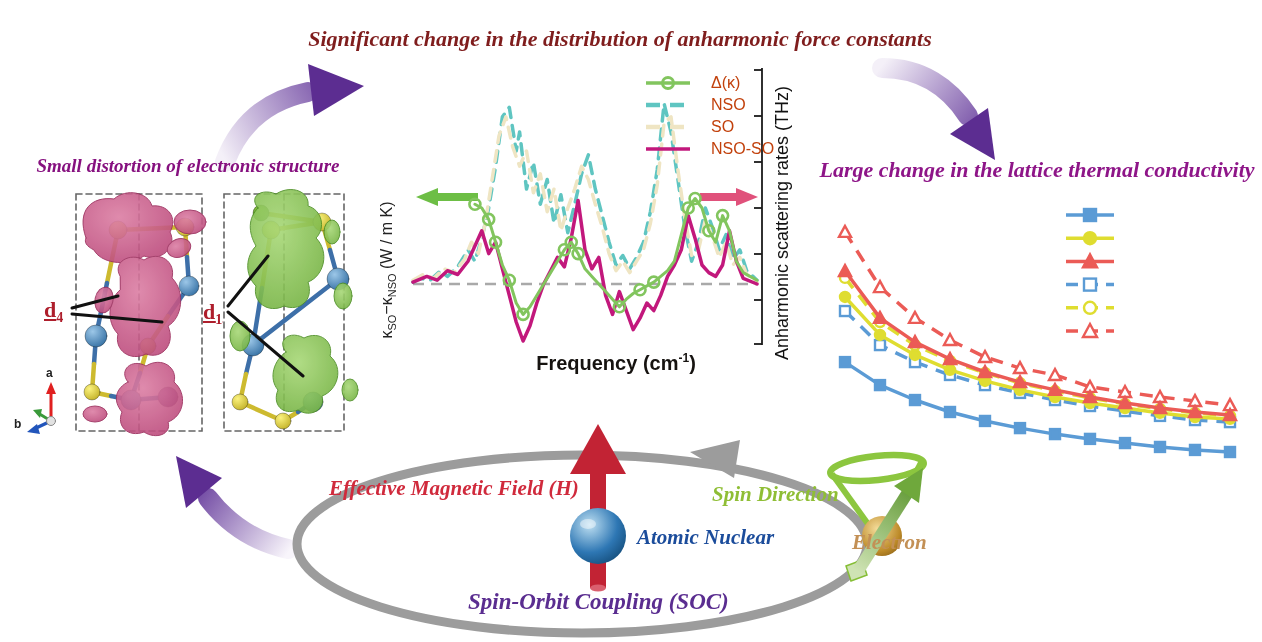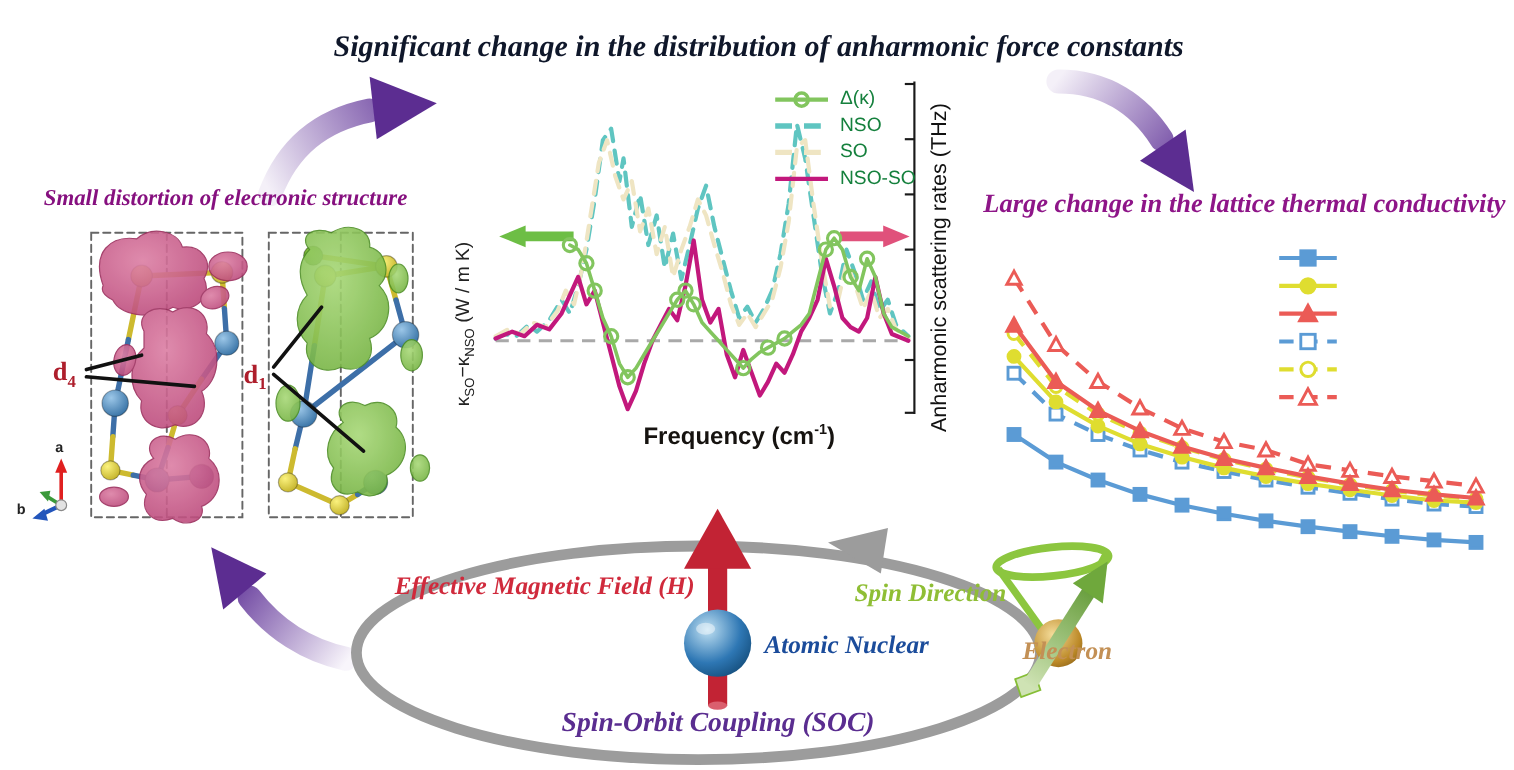--- a/index.html
+++ b/index.html
@@ -1,42 +1,42 @@
 <!DOCTYPE html>
 <html><head>
 <meta charset="utf-8">
 <style>
   html,body{margin:0;padding:0;background:#fff;}
   .canvas{position:relative;width:1262px;height:642px;background:#ffffff;overflow:hidden;
           font-family:"Liberation Sans",sans-serif;}
   .fancy{font-family:"Liberation Serif",serif;font-style:italic;font-weight:bold;position:absolute;white-space:nowrap;}
-  .title-top{left:278px;top:26px;width:684px;text-align:center;font-size:25px;color:#0f172a;}
+  .title-top{left:278px;top:26px;width:684px;text-align:center;font-size:22px;color:#7f1d1d;}
   .title-left{left:0px;top:155px;width:376px;text-align:center;font-size:19px;color:#86107F;}
   .title-right{left:812px;top:157px;width:450px;text-align:center;font-size:22px;color:#8E1588;}
   .lbl-field{left:313px;top:476px;font-size:21px;color:#D02A3C;margin-left:16px;}
   .lbl-nuclear{left:637px;top:525px;font-size:21px;color:#1B4C9B;}
   .lbl-spin{left:712px;top:482px;font-size:21px;color:#8FBE35;}
   .lbl-electron{left:852px;top:530px;font-size:21px;color:#C39055;}
   .lbl-soc{left:468px;top:589px;font-size:23px;color:#5A2D90;}
   .dlabel{font-family:"Liberation Serif",serif;font-weight:bold;font-style:normal;position:absolute;
-          color:#AE1E2C;font-size:22px;white-space:nowrap;}
+          color:#AE1E2C;font-size:22px;white-space:nowrap;text-decoration:underline;}
   .dlabel sub{font-size:14px;}
   .axlabel{position:absolute;font-size:12px;font-weight:bold;color:#222;font-family:"Liberation Sans",sans-serif;}
   .svg-abs{position:absolute;left:0;top:0;}
   .ylab-left{position:absolute;left:378px;top:402px;transform:rotate(-90deg);transform-origin:0 0;
              width:264px;text-align:center;font-size:16px;color:#222;white-space:nowrap;}
   .ylab-left sub{font-size:11px;}
   .ylab-right{position:absolute;left:772px;top:384px;transform:rotate(-90deg);transform-origin:0 0;
               width:322px;text-align:center;font-size:18px;color:#111;white-space:nowrap;}
   .xlab-center{position:absolute;left:498px;top:351px;width:236px;text-align:center;font-size:20px;
                font-weight:bold;color:#161310;}
   .xlab-center sup{font-size:12px;}
   .legend-center{position:absolute;left:644px;top:72px;}
   .legend-row{display:flex;align-items:center;height:22px;}
-  .legend-row .txt{font-size:16px;color:#15803d;margin-left:8px;line-height:1;}
+  .legend-row .txt{font-size:16px;color:#c2410c;margin-left:19px;line-height:1;}
 </style>
 </head>
 <body>
 
 <div class="canvas">
 
   <svg class="svg-abs" width="1262" height="642" viewBox="0 0 1262 642">
     <defs>
       <linearGradient id="gp1" x1="225" y1="160" x2="355" y2="90" gradientUnits="userSpaceOnUse">
         <stop offset="0" stop-color="#F4F0F8"></stop>

